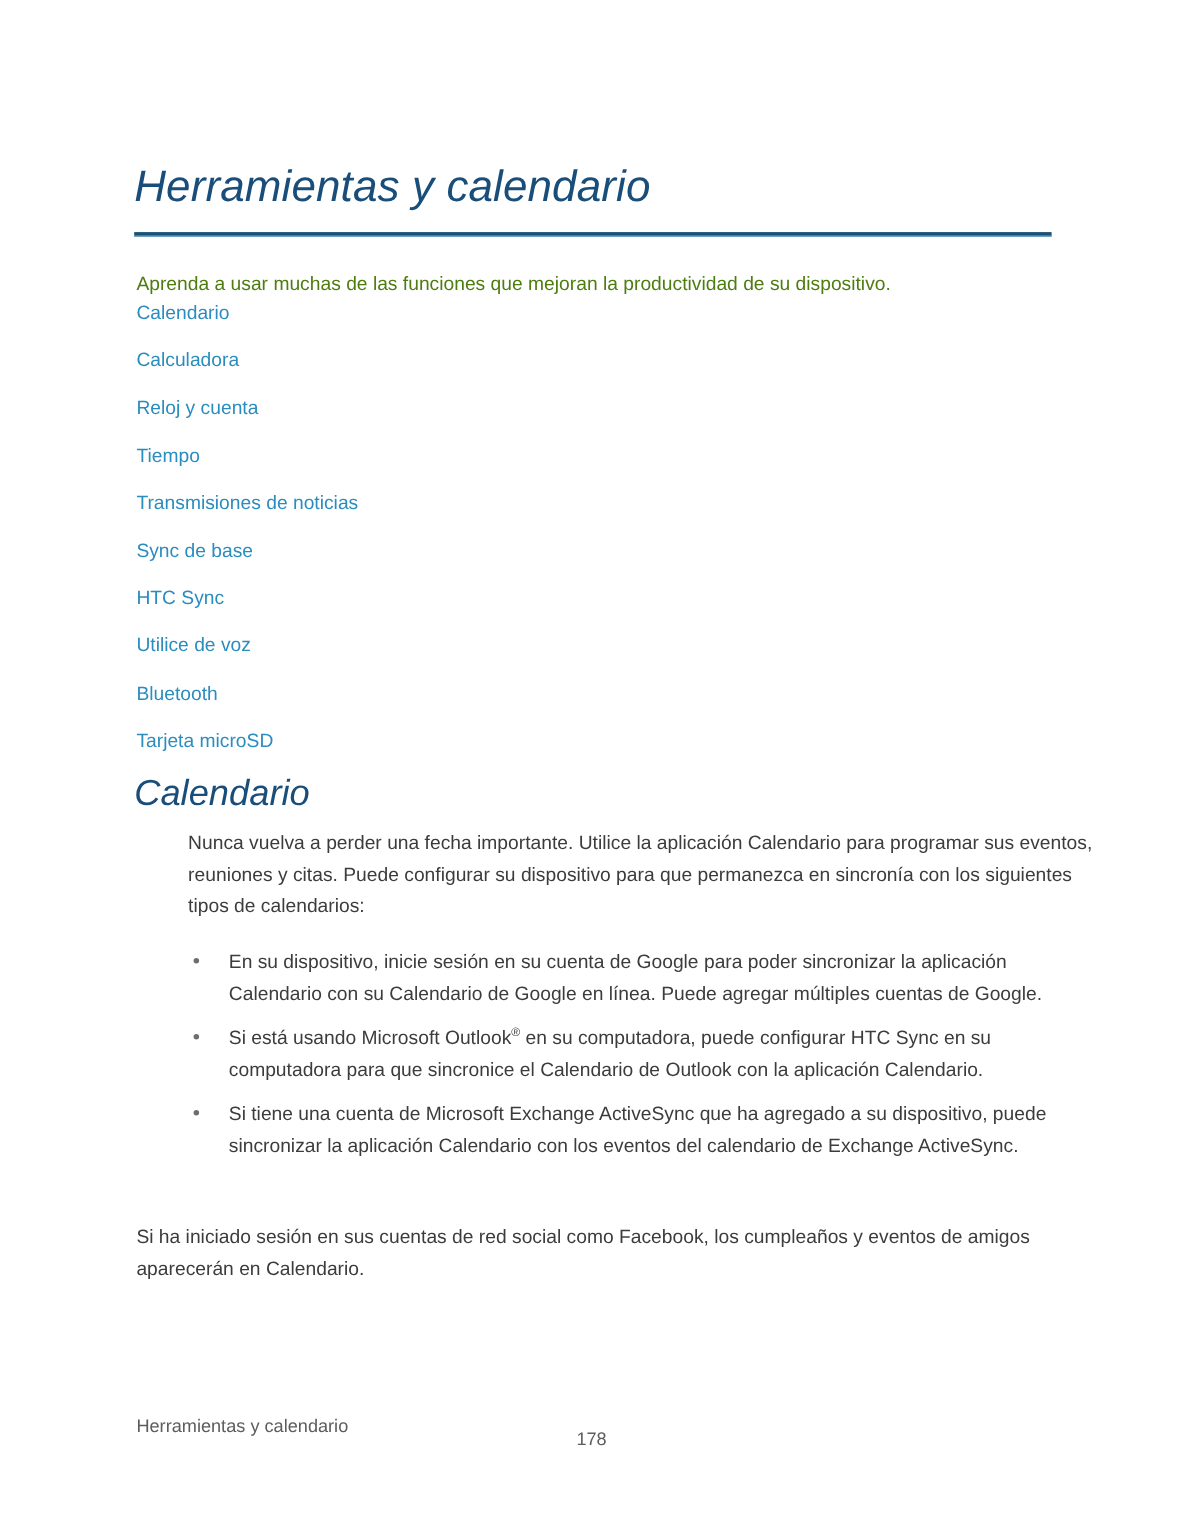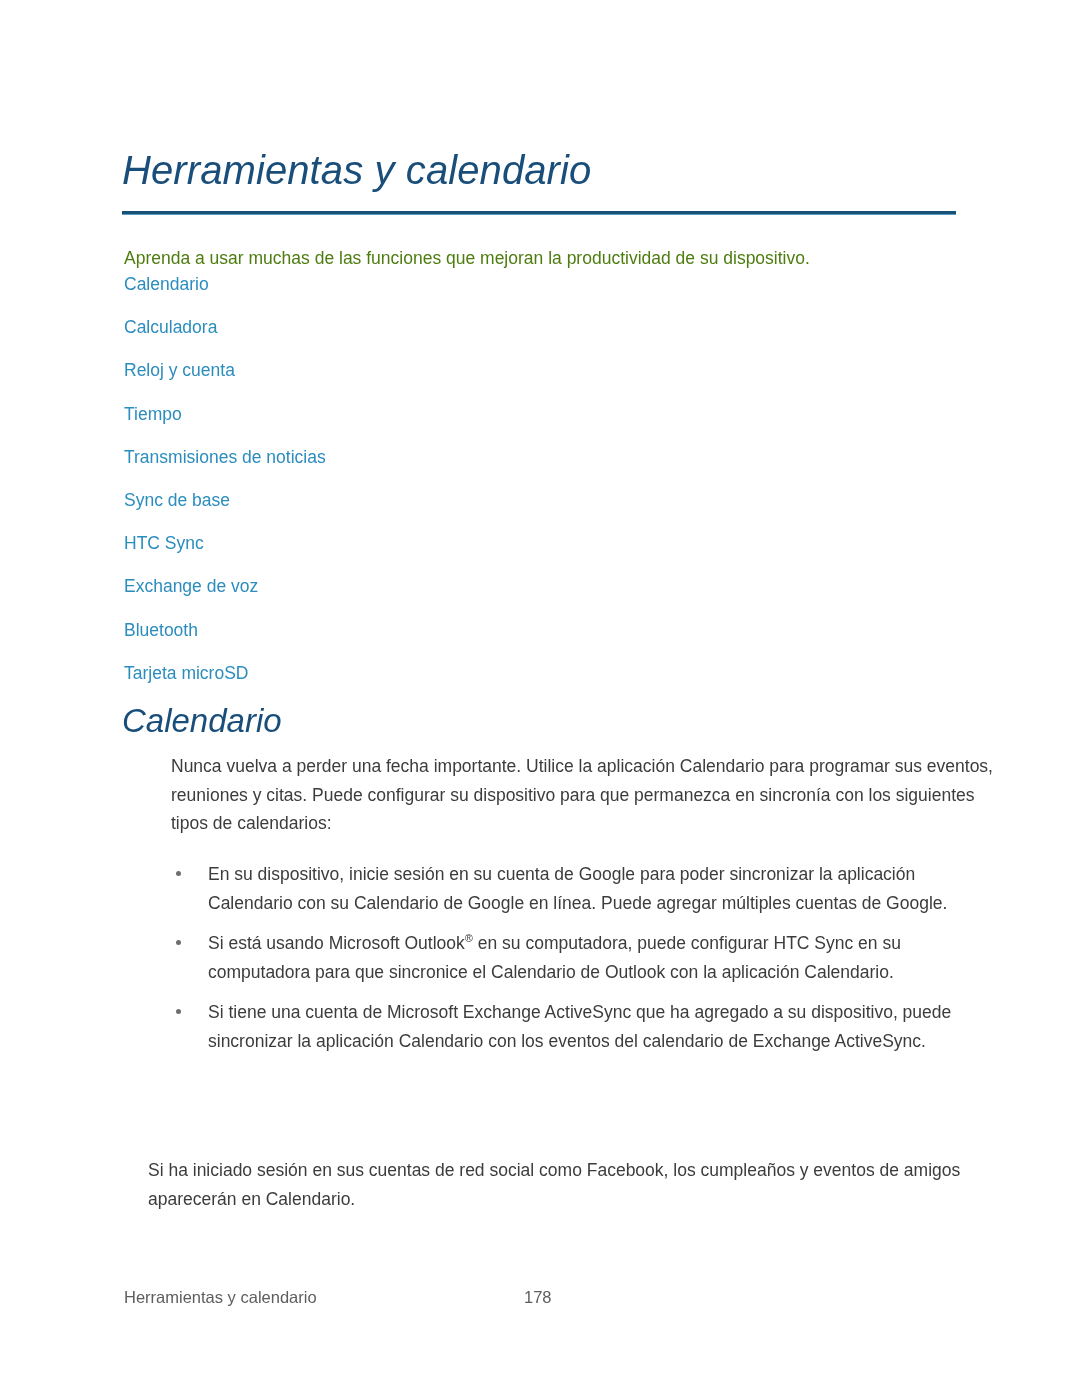--- a/index.html
+++ b/index.html
@@ -105,21 +105,21 @@
   .body-para {
     position: absolute;
     left: 124px;
     width: 838px;
     font-size: 17.5px;
     color: #3c3c3c;
     line-height: 28.6px;
     margin: 0;
   }
   .para-1 { top: 752px; margin-left: 47px; }
-  .para-2 { top: 1156px; margin-left: 24px; }
+  .para-2 { top: 1110px; }
 
   
   .bullet-list {
     position: absolute;
     left: 160px;
     top: 844px;
     width: 800px;
     list-style: none;
     margin: 16px;
     padding: 0;
@@ -158,21 +158,21 @@
   }
   .footer-chapter {
     position: absolute;
     left: 0;
     top: 0;
     white-space: nowrap;
   }
   .footer-page {
     position: absolute;
     left: 400px;
-    top: 0;
+    top: 12px;
   }
 </style>
 </head>
 <body>
 
 <div class="page">
 
   <div class="title-block">
     <h1 class="page-title">Herramientas y calendario</h1>
   </div>
@@ -197,21 +197,21 @@
     <li>
       <span class="doc-link">Transmisiones de noticias</span>
     </li>
     <li>
       <span class="doc-link">Sync de base</span>
     </li>
     <li>
       <span class="doc-link">HTC Sync</span>
     </li>
     <li>
-      <span class="doc-link">Exchange de voz</span>
+      <span class="doc-link">Utilice de voz</span>
     </li>
     <li>
       <span class="doc-link">Bluetooth</span>
     </li>
     <li>
       <span class="doc-link">Tarjeta microSD</span>
     </li>
   </ul>
 
   <h2 class="section-heading">Calendario</h2>

